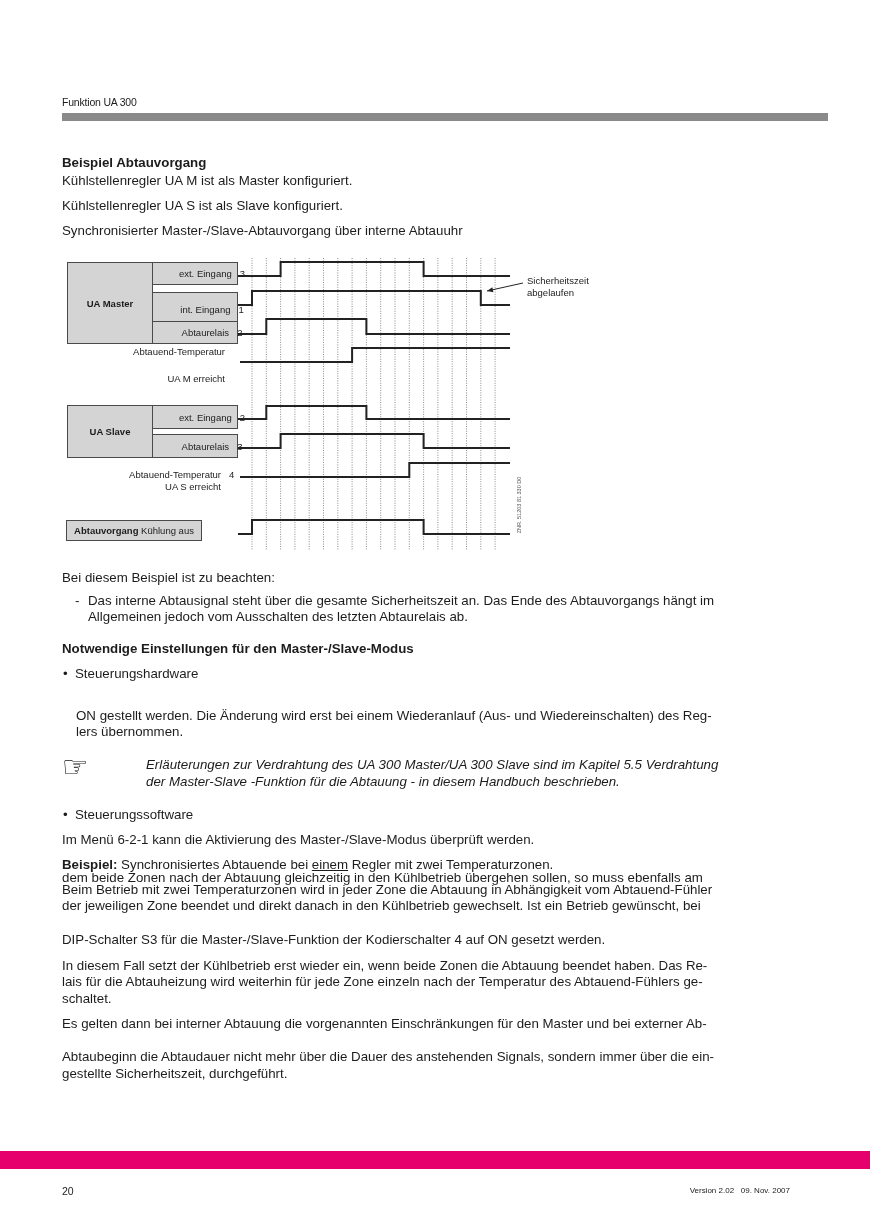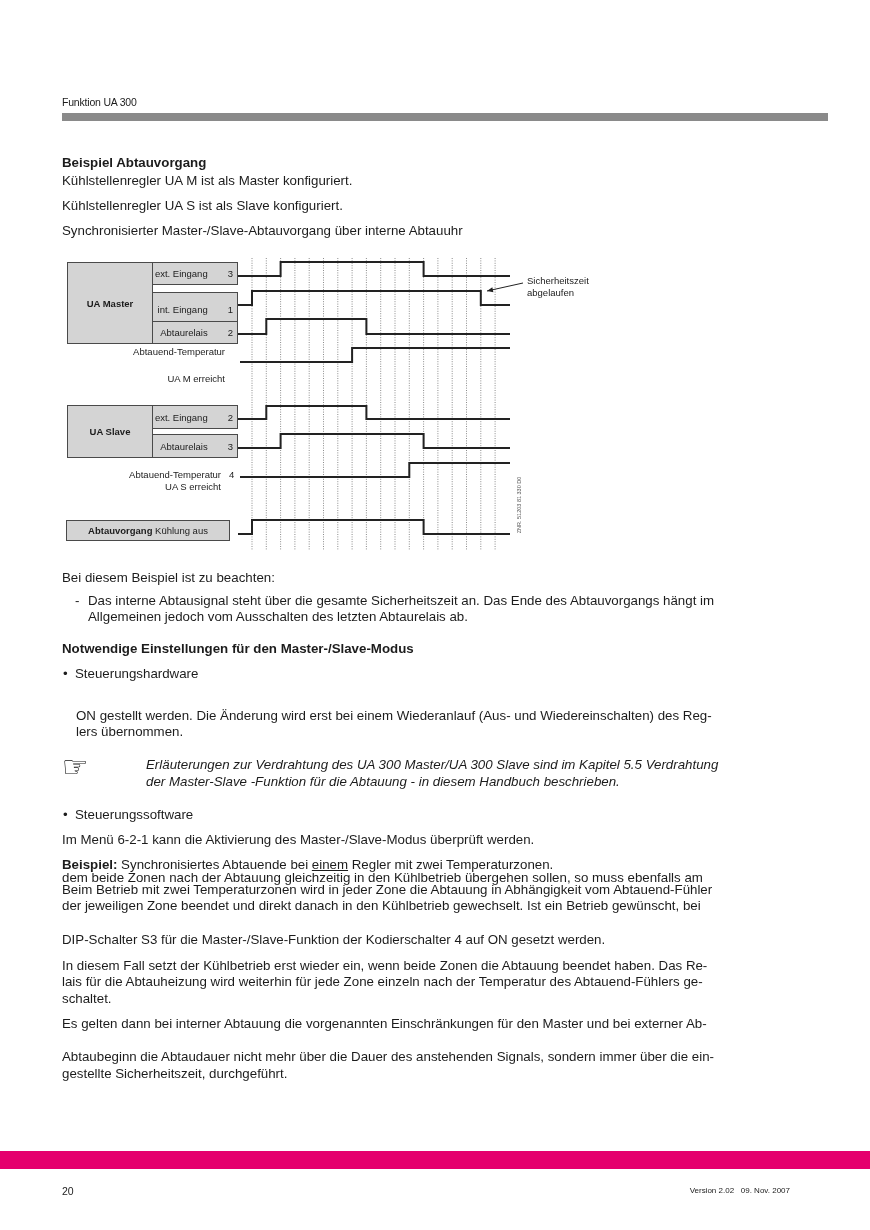--- a/index.html
+++ b/index.html
@@ -36,21 +36,21 @@
     .diagram-svg .arrowhead { fill: #222222; }
     .dbox {
       position: absolute;
       box-sizing: border-box;
       background: #d4d4d4;
       border: 1px solid #4a4a4a;
       font-size: 9.5px;
       color: #1c1c1c;
     }
     .dbox.main { display: flex; align-items: center; justify-content: center; font-weight: bold; }
-    .dbox.sub { display: flex; align-items: center; justify-content: flex-end; padding-right: 4px; gap: 20px; white-space: pre; padding-left: 38px; }
+    .dbox.sub { display: flex; align-items: center; justify-content: center; padding-right: 4px; gap: 8px; white-space: pre; padding-left: 38px; }
     .dbox.proc { display: flex; align-items: center; justify-content: center; white-space: pre; }
     .dlabel { position: absolute; font-size: 9.5px; line-height: 12px; white-space: pre; color: #1c1c1c; }
     .dlabel.r { text-align: right; }
     .znr {
       position: absolute; left: 474px; top: 501px; width: 90px; height: 8px;
       font-size: 5.5px; line-height: 8px; color: #555555; text-align: center;
       transform: rotate(-90deg); white-space: pre;
     }
     .hand { position: absolute; left: 62px; top: 752px; font-size: 30px; line-height: 30px; font-family: "DejaVu Sans", sans-serif; color: #111; }
   </style>
@@ -125,21 +125,21 @@
       <span>2</span>
     </div>
     <div class="dbox sub" style="left:152px;top:434px;width:86px;height:24px;">
       <span>Abtaurelais</span>
       <span>3</span>
     </div>
     <div class="dlabel r" style="left:90px;top:469px;width:131px;">Abtauend-Temperatur</div>
     <div class="dlabel" style="left:229px;top:469px;">4</div>
     <div class="dlabel r" style="left:90px;top:481px;width:131px;">UA S erreicht</div>
 
-    <div class="dbox proc" style="left:66px;top:520px;width:164px;height:21px;">
+    <div class="dbox proc" style="left:66px;top:520px;width:136px;height:21px;">
       <span class="b">Abtauvorgang</span><span> Kühlung aus</span>
     </div>
 
     <div class="dlabel" style="left:527px;top:275px;">Sicherheitszeit</div>
     <div class="dlabel" style="left:527px;top:287px;">abgelaufen</div>
 
     <div class="znr">ZNR. 51203 81 330 D0</div>
   </div>
 
   <div class="t" style="left:62px;top:570px;">Bei diesem Beispiel ist zu beachten:</div>

